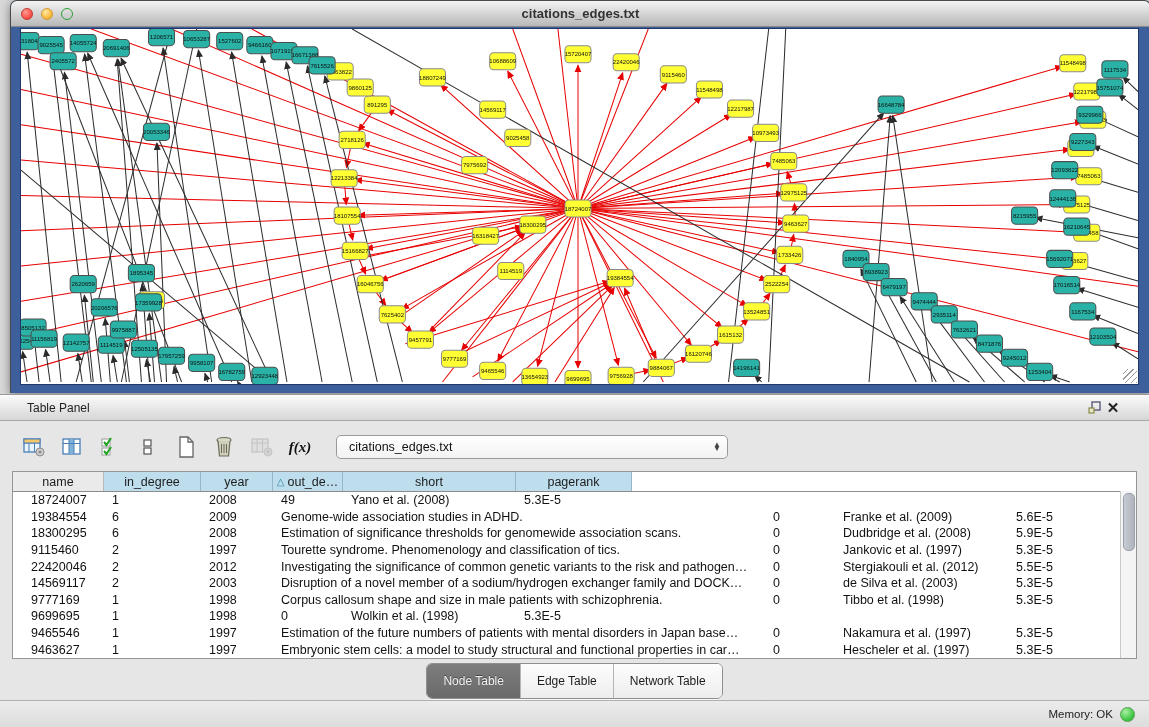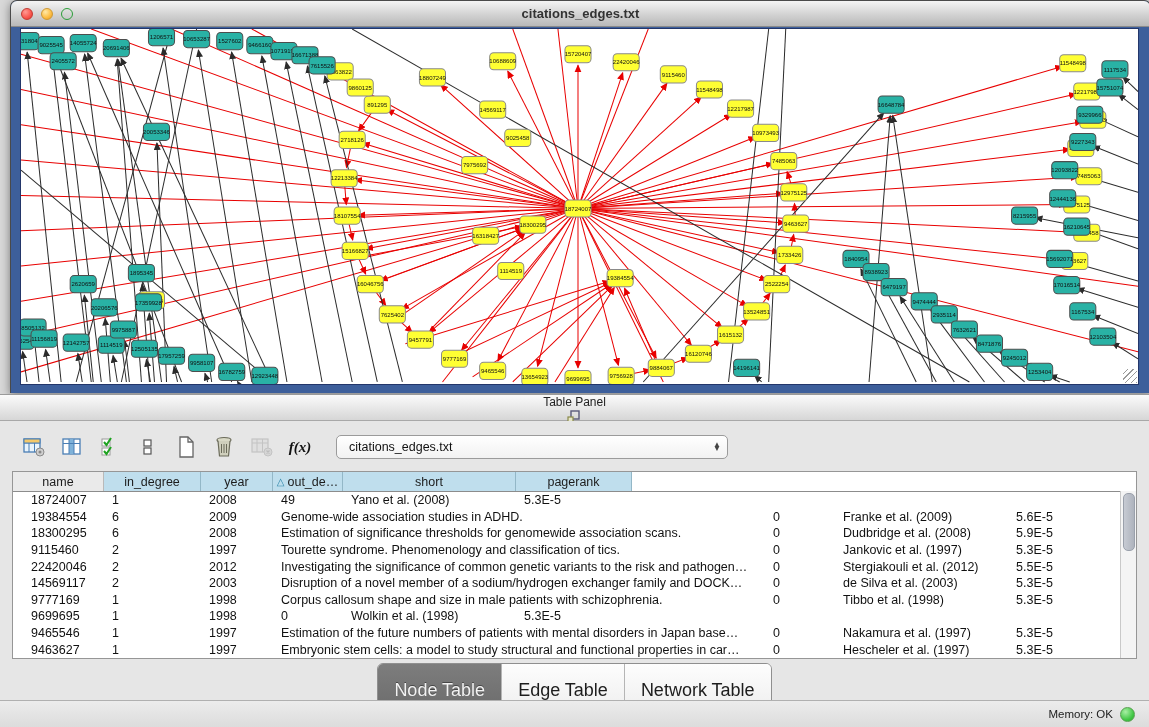--- a/index.html
+++ b/index.html
@@ -23,21 +23,21 @@
   .net-canvas{position:relative;width:100%;height:100%;background:#ffffff;border:1px solid #23366a;}
   .net-canvas svg{position:absolute;left:0;top:0;width:100%;height:100%;}
   .grip{position:absolute;right:1px;bottom:1px;width:14px;height:14px;
     background:repeating-linear-gradient(135deg,transparent 0 3px,#9a9a9a 3px 4px);}
 
   
   .table-panel{position:absolute;left:0;top:394px;width:1149px;height:306px;
     background:#e4e4e4;border-top:1px solid #9a9a9a;}
   .panel-titlebar{height:25px;background:linear-gradient(#fbfbfb,#d6d6d6);
     border-bottom:1px solid #a8a8a8;display:flex;align-items:center;font-size:12px;color:#222;
-    padding:0 4px;flex-direction:column;}
+    padding:0 27px;}
   .panel-titlebar .ptitle{flex:0 0 auto;}
   .panel-titlebar .spacer{flex:1;}
   .pt-btn{width:18px;height:18px;display:flex;align-items:center;justify-content:center;cursor:default;}
   .closex{font-size:15px;font-weight:bold;color:#222;line-height:1;}
   .panel-body{position:absolute;left:0;right:0;top:26px;bottom:0;background:#e6e6e6;}
 
   .toolbar{display:flex;align-items:center;gap:14px;padding:10px 0 6px 22px;height:32px;box-sizing:content-box;}
   .tbtn{width:24px;height:24px;display:flex;align-items:center;justify-content:center;}
   .tbtn.disabled{opacity:.45;}
   .fx{font-family:"Liberation Serif",serif;font-style:italic;font-weight:bold;font-size:15px;color:#111;}
@@ -56,21 +56,21 @@
   .trow{display:flex;height:16.6px;align-items:center;}
   .td{box-sizing:border-box;font-size:12.5px;color:#111;overflow:hidden;white-space:nowrap;text-overflow:clip;padding-left:8px;}
   .td.c0{padding-left:18px;}
   .vscroll{position:absolute;top:19px;right:0;bottom:0;width:15px;background:#f4f4f4;border-left:1px solid #c9c9c9;}
   .vthumb{position:absolute;top:2px;left:2px;width:10px;height:56px;border-radius:5px;
      background:linear-gradient(90deg,#c7cbd3,#aeb3bd);border:1px solid #9aa0ab;}
 
   .tabbar{display:flex;justify-content:center;margin-top:4px;}
   .seg{display:flex;border:1px solid #8f8f8f;border-radius:6px;overflow:hidden;background:#f7f7f7;
        box-shadow:0 1px 0 rgba(255,255,255,.7);}
-  .seg .tab{padding:16px 16px;font-size:18px;color:#1d1d1d;border-right:1px solid #b5b5b5;background:linear-gradient(#fdfdfd,#ededed);}
+  .seg .tab{padding:10px 16px;font-size:12px;color:#1d1d1d;border-right:1px solid #b5b5b5;background:linear-gradient(#fdfdfd,#ededed);}
   .seg .tab:last-child{border-right:none;}
   .seg .tab.sel{background:linear-gradient(#7d7d7d,#6a6a6a);color:#f2f2f2;text-shadow:0 -1px 0 rgba(0,0,0,.4);}
 
   
   .statusbar{position:absolute;left:0;bottom:0;width:1149px;height:27px;background:linear-gradient(#ececec,#dcdcdc);
     border-top:1px solid #b0b0b0;display:flex;align-items:center;justify-content:flex-end;padding-right:14px;box-sizing:border-box;
     font-size:11.5px;color:#222;gap:7px;}
   .memdot{width:13px;height:13px;border-radius:50%;background:radial-gradient(circle at 35% 30%,#a8efa4,#3fc643 65%,#2fa534);border:1px solid #57a14f;}
 </style>
 </head>

